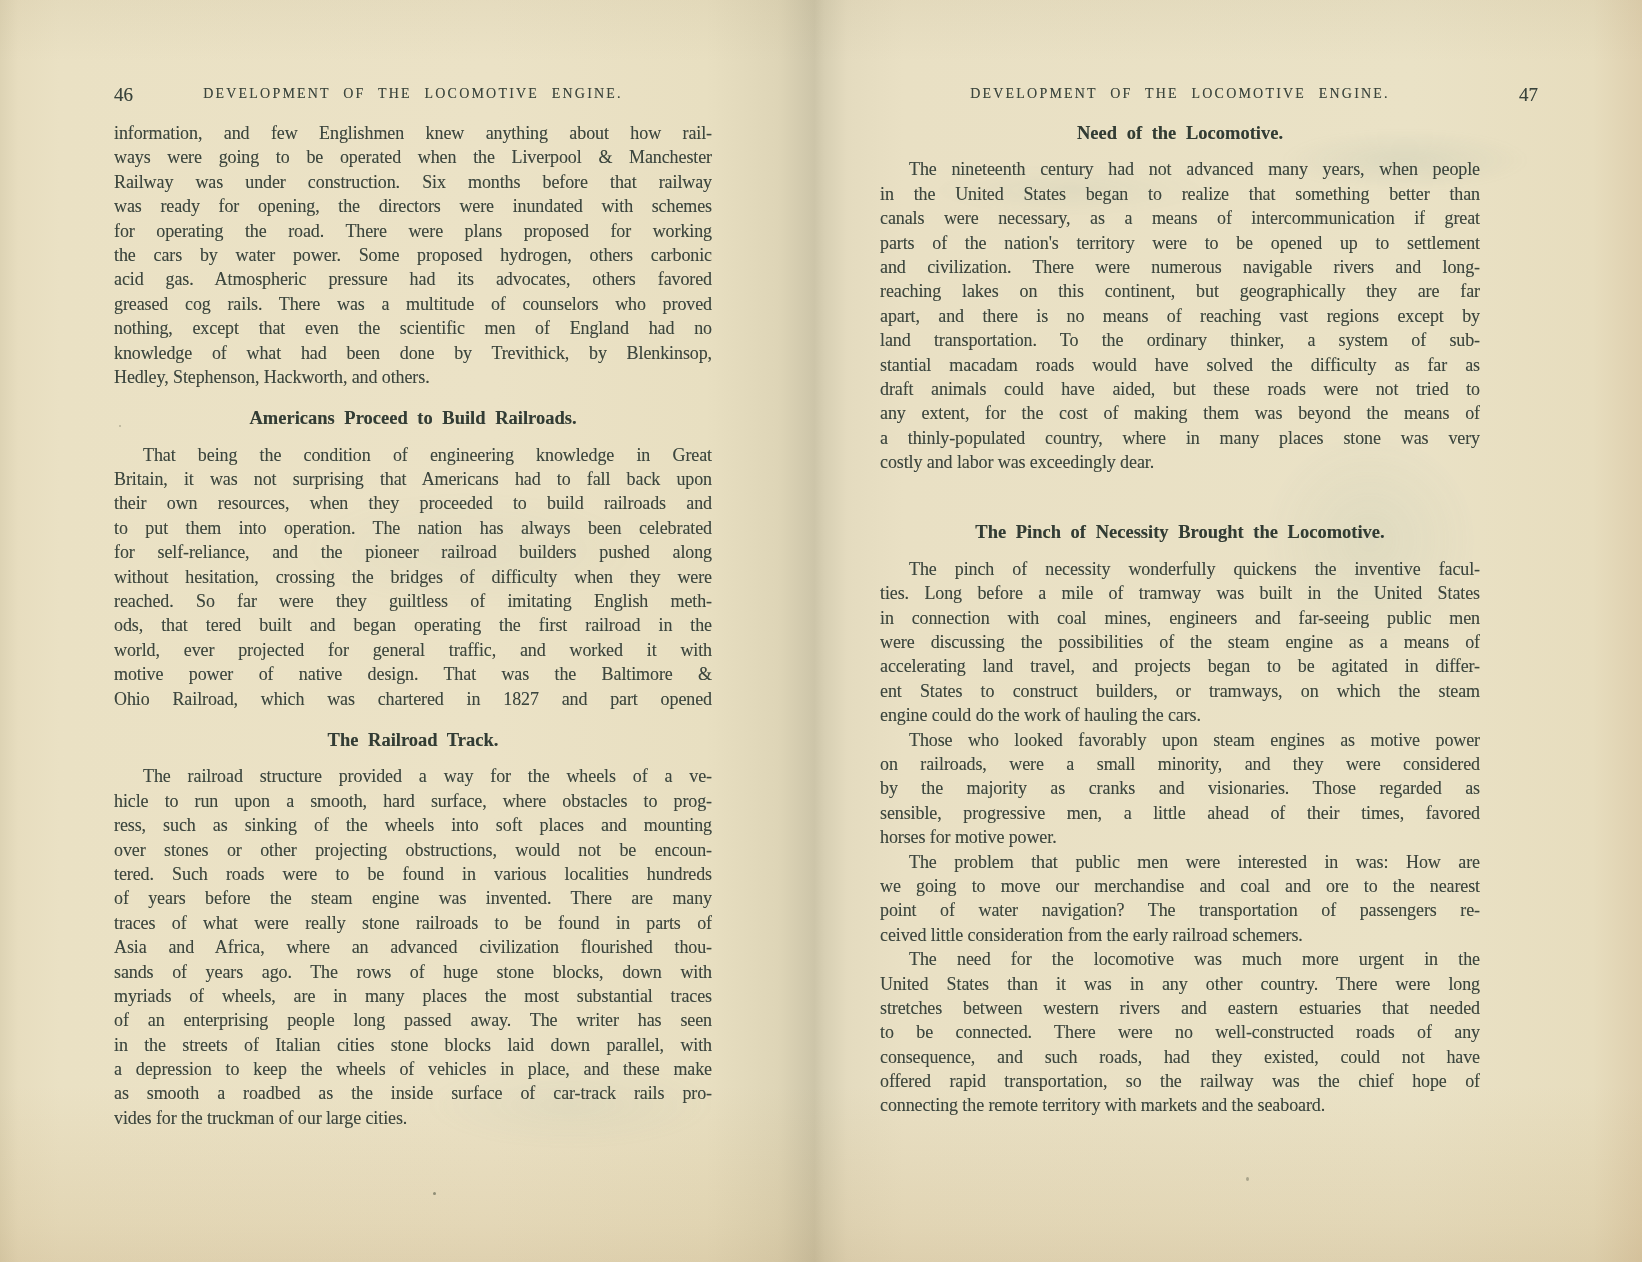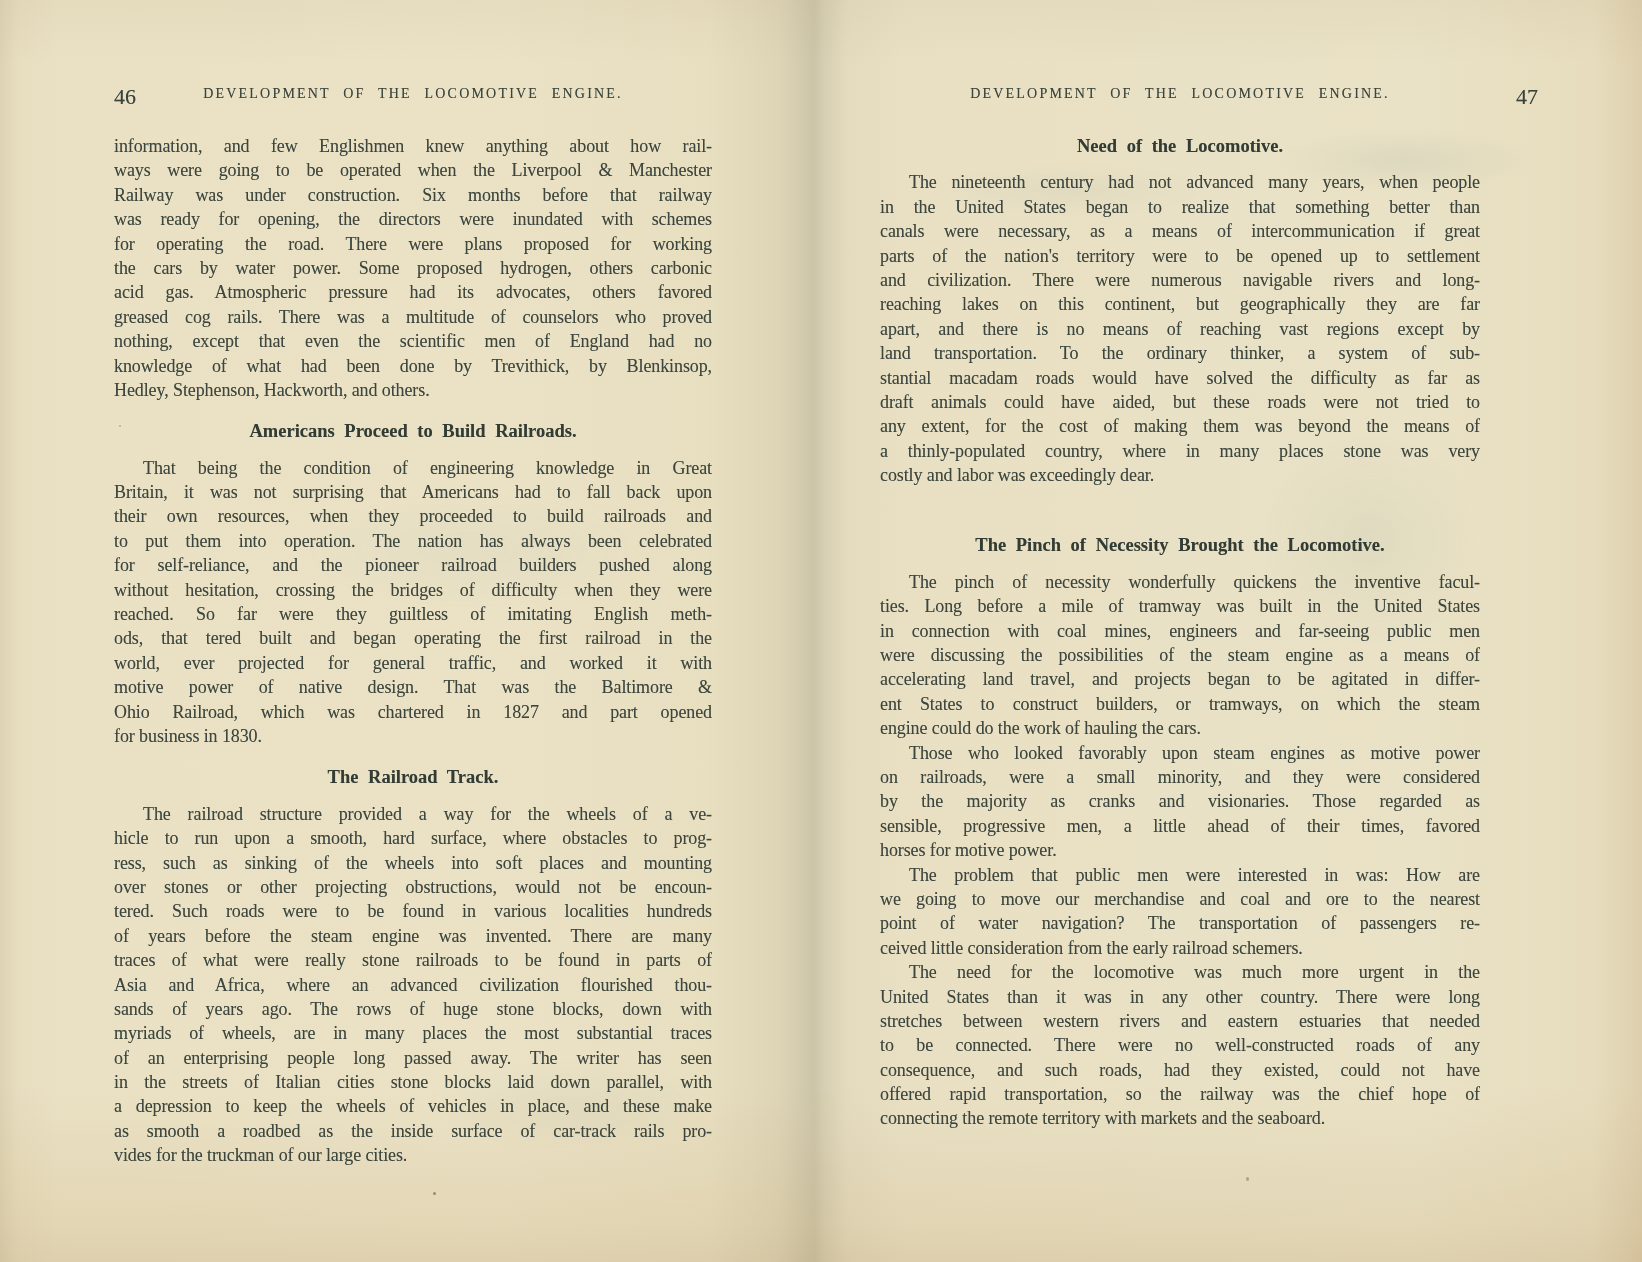--- a/index.html
+++ b/index.html
@@ -23,25 +23,25 @@
   }
   .page{position:absolute;top:84px;color:#3c463e;}
   .page.left{left:114px;width:598px;}
   .page.right{left:880px;width:600px;}
   .page header{position:relative;height:26px;}
   .running{
     position:absolute;left:0;right:0;top:2px;text-align:center;
     font-size:14px;letter-spacing:2.2px;word-spacing:7px;color:#3b453d;
     text-shadow:0 0 0.6px rgba(52,62,54,0.45);
   }
-  .pagenum{font-size:22px;color:#39433b;text-shadow:0 0 0.6px rgba(52,62,54,0.45);}
+  .pagenum{font-size:19px;color:#39433b;text-shadow:0 0 0.6px rgba(52,62,54,0.45);}
   .page.left .pagenum{position:absolute;left:0;top:0;}
   .page.right .pagenum{position:absolute;right:-58px;top:0;}
   .body{
-    margin-top:24px;font-size:18px;line-height:24.4px;
+    margin-top:11px;font-size:18px;line-height:24.4px;
     text-shadow:0 0 0.6px rgba(52,62,54,0.38);
   }
   .line{text-align:justify;text-align-last:justify;letter-spacing:-0.1px;overflow:hidden;max-height:24.4px;}
   .line.last{text-align-last:left;}
   .line.indent{text-indent:29px;}
   .paragraph{margin:0;}
   .heading{
     font-weight:bold;text-align:center;font-size:18.5px;color:#323c34;
     word-spacing:5px;margin:17px 0 12px;font-family:Liberation Serif, serif;
   }
@@ -99,21 +99,20 @@
           <div class="line">Britain, it was not surprising that Americans had to fall back upon</div>
           <div class="line">their own resources, when they proceeded to build railroads and</div>
           <div class="line">to put them into operation. The nation has always been celebrated</div>
           <div class="line">for self-reliance, and the pioneer railroad builders pushed along</div>
           <div class="line">without hesitation, crossing the bridges of difficulty when they were</div>
           <div class="line">reached. So far were they guiltless of imitating English meth-</div>
           <div class="line">ods, that tered built and began operating the first railroad in the</div>
           <div class="line">world, ever projected for general traffic, and worked it with</div>
           <div class="line">motive power of native design. That was the Baltimore &amp;</div>
           <div class="line">Ohio Railroad, which was chartered in 1827 and part opened</div>
-          <div class="line last">for business in 1830.</div>
         </div>
         <div class="heading">The Railroad Track.</div>
         <div class="paragraph">
           <div class="line indent">The railroad structure provided a way for the wheels of a ve-</div>
           <div class="line">hicle to run upon a smooth, hard surface, where obstacles to prog-</div>
           <div class="line">ress, such as sinking of the wheels into soft places and mounting</div>
           <div class="line">over stones or other projecting obstructions, would not be encoun-</div>
           <div class="line">tered. Such roads were to be found in various localities hundreds</div>
           <div class="line">of years before the steam engine was invented. There are many</div>
           <div class="line">traces of what were really stone railroads to be found in parts of</div>

